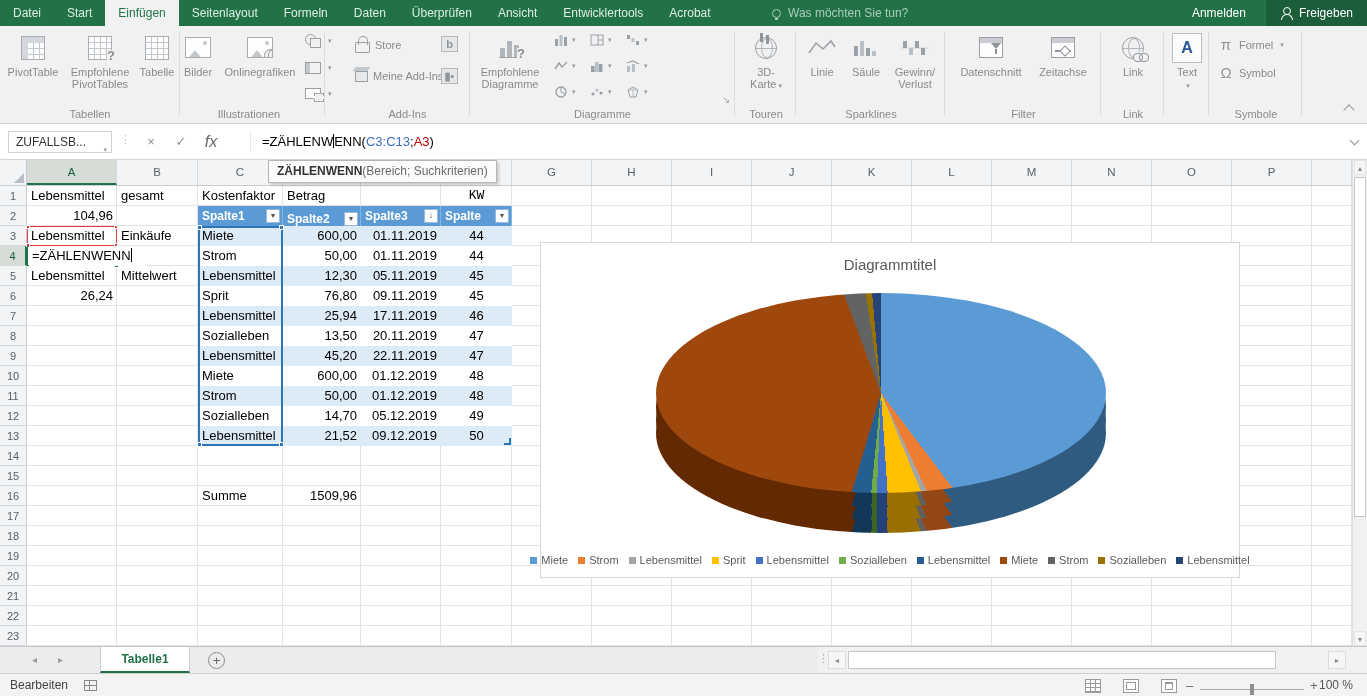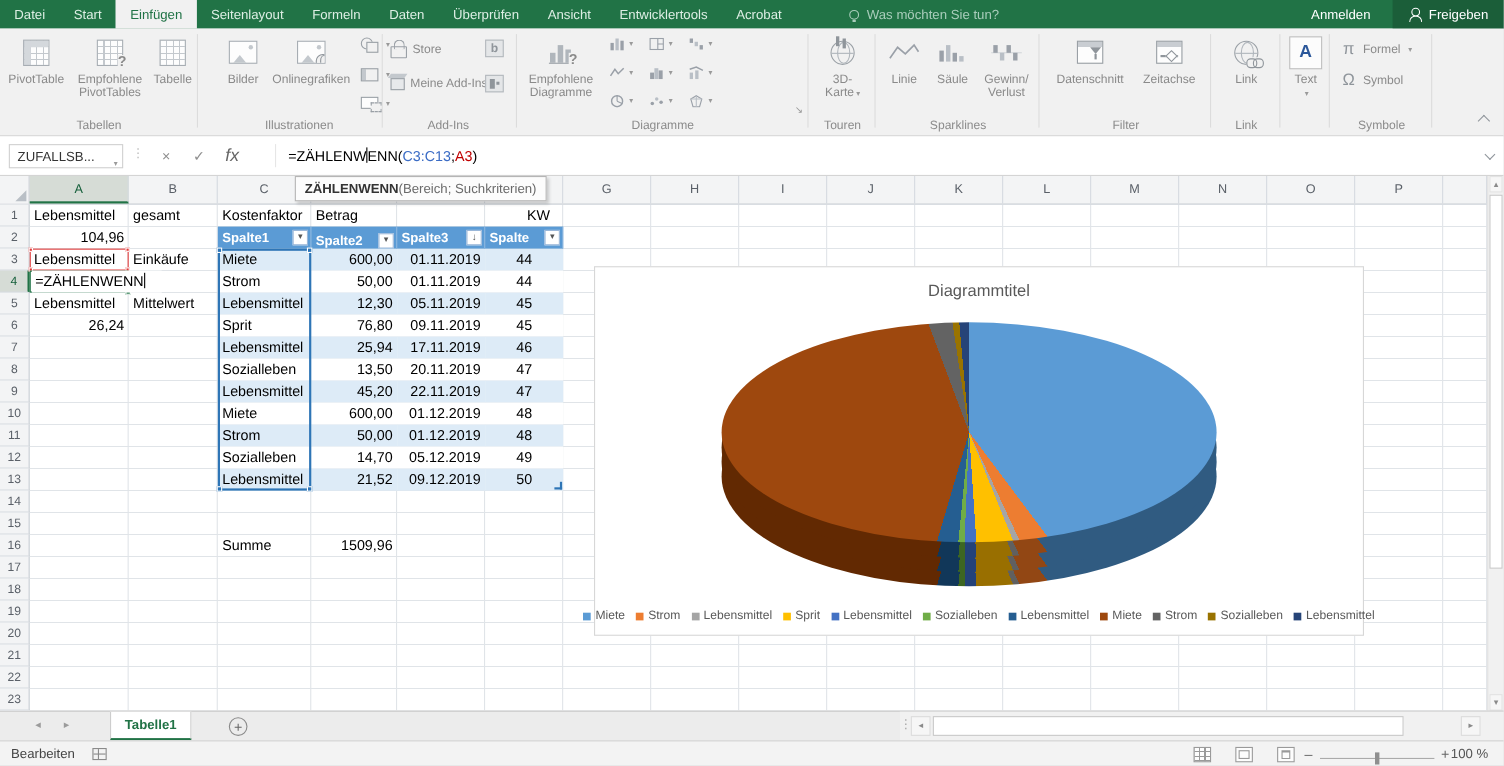--- a/index.html
+++ b/index.html
@@ -130,21 +130,21 @@
 .lg i{display:inline-block;width:7px;height:7px;margin-right:4px;flex:none}
 
 
 .vscroll{position:absolute;right:0;top:160px;width:15px;height:486px;background:#f1f1f1;border-left:1px solid #e0e0e0}
 .vsbtn{position:absolute;left:1px;right:1px;height:15px;text-align:center;font-size:7px;color:#8a8a8a;line-height:15px;background:#f6f6f6;border:1px solid #e3e3e3}
 .vsthumb{position:absolute;left:1px;right:1px;top:17px;height:340px;background:#fff;border:1px solid #c8c8c8}
 
 
 .sheetbar{position:absolute;left:0;top:646px;right:0;height:27px;background:#ececec;border-top:1px solid #c6c6c6}
 .snav{position:absolute;top:0;font-size:10px;color:#9b9b9b;line-height:26px}
-.stab{position:absolute;left:100px;top:0;bottom:0;width:74px;background:#fff;border-left:1px solid #cdcdcd;border-right:1px solid #cdcdcd;border-bottom:2px solid #217346;color:#217346;font-weight:bold;font-size:12px;text-align:center;line-height:24px}
+.stab{position:absolute;left:100px;top:0;bottom:0;width:90px;background:#fff;border-left:1px solid #cdcdcd;border-right:1px solid #cdcdcd;border-bottom:2px solid #217346;color:#217346;font-weight:bold;font-size:12px;text-align:center;line-height:24px}
 .addsheet{position:absolute;left:208px;top:5px;width:17px;height:17px;border:1px solid #8a8a8a;border-radius:50%;color:#666;font-size:13px;line-height:15px;text-align:center}
 .hstrip{position:absolute;left:818px;right:0;top:0;bottom:0;background:#f1f1f1}
 .splitdots{position:absolute;left:0;top:5px;color:#a5a5a5;font-size:11px}
 .hsbtn{position:absolute;top:4px;width:18px;height:18px;background:#f6f6f6;border:1px solid #dcdcdc;color:#8a8a8a;font-size:7px;text-align:center;line-height:17px}
 .hsthumb{position:absolute;left:30px;top:4px;width:428px;height:18px;background:#fff;border:1px solid #c8c8c8}
 
 
 .statusbar{position:absolute;left:0;top:673px;right:0;height:23px;background:#f3f3f3;border-top:1px solid #d0d0d0;font-size:12px;color:#444}
 .mode{position:absolute;left:10px;top:4px}
 .macro{position:absolute;left:84px;top:6px;width:13px;height:11px;border:1px solid #8a8a8a;background-image:linear-gradient(#8a8a8a 0 0),linear-gradient(#8a8a8a 0 0);background-size:1px 100%,100% 1px;background-position:4px 0,0 4px;background-repeat:no-repeat}
@@ -207,21 +207,21 @@
       </div>
       <div class="bb" style="left:136px;width:42px">
         <div class="icw">
             <span class="ic ic-grid"></span>
           </div>
         <div>Tabelle</div>
       </div>
       <div class="glabel">Tabellen</div>
     </div>
 
-    <div class="rg" style="left:196px;width:152px">
+    <div class="rg" style="left:173px;width:152px">
       <div class="bb" style="left:4px;width:42px">
         <div class="icw">
             <span class="ic ic-img"></span>
           </div>
         <div>Bilder</div>
       </div>
       <div class="bb" style="left:46px;width:82px">
         <div class="icw">
             <span class="ic ic-img">
               <span class="miniglobe"></span>
@@ -481,21 +481,21 @@
         <div class="vl" style="left: 991px;"></div>
         <div class="vl" style="left: 1071px;"></div>
         <div class="vl" style="left: 1151px;"></div>
         <div class="vl" style="left: 1231px;"></div>
         <div class="vl" style="left: 1311px;"></div>
         <div class="vl" style="left: 1351px;"></div>
         <div class="cell" style="left: 27px; top: 0px; width: 90px;">Lebensmittel</div>
         <div class="cell" style="left: 117px; top: 0px; width: 81px;">gesamt</div>
         <div class="cell" style="left: 198px; top: 0px; width: 85px;">Kostenfaktor</div>
         <div class="cell" style="left: 283px; top: 0px; width: 78px;">Betrag</div>
-        <div class="cell a-center" style="left: 454px; top: 0px; width: 71px;">KW</div>
+        <div class="cell a-center" style="left: 441px; top: 0px; width: 71px; font-family: Liberation Mono, monospace;">KW</div>
         <div class="cell a-right" style="left: 27px; top: 20px; width: 90px;">104,96</div>
         <div class="cell" style="left: 27px; top: 40px; width: 90px;">Lebensmittel</div>
         <div class="cell" style="left: 117px; top: 40px; width: 81px;">Einkäufe</div>
         <div class="editcell" style="left: 29px; top: 60px; width: 118px; height: 20px;">=ZÄHLENWENN<span class="caret"></span></div>
         <div class="cell" style="left: 27px; top: 80px; width: 90px;">Lebensmittel</div>
         <div class="cell" style="left: 117px; top: 80px; width: 81px;">Mittelwert</div>
         <div class="cell a-right" style="left: 27px; top: 100px; width: 90px;">26,24</div>
         <div class="cell band" style="left: 198px; top: 40px; width: 85px;">Miete</div>
         <div class="cell a-right band" style="left: 283px; top: 40px; width: 78px;">600,00</div>
         <div class="cell a-right band" style="left: 361px; top: 40px; width: 80px;">01.11.2019</div>

